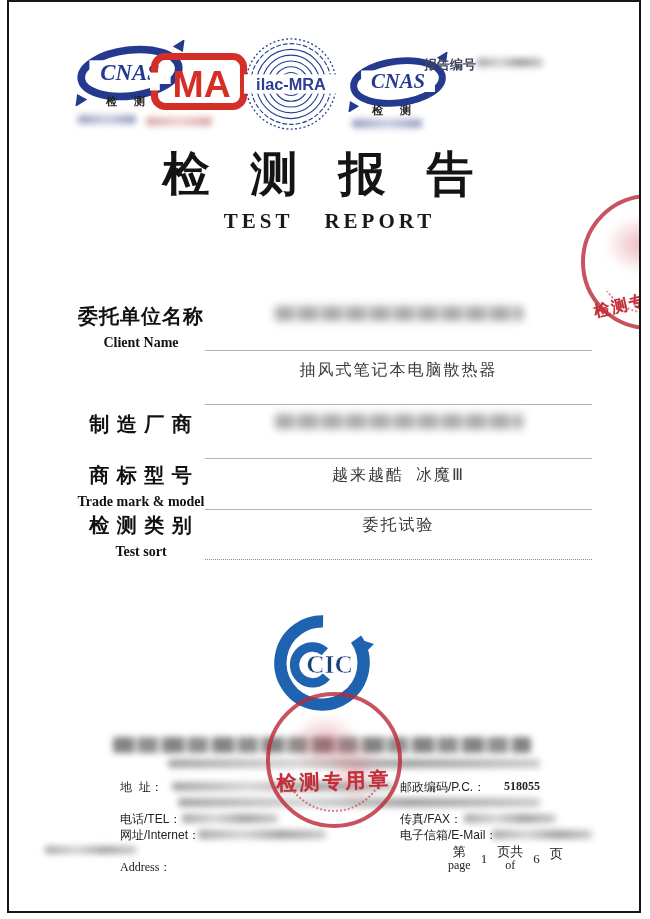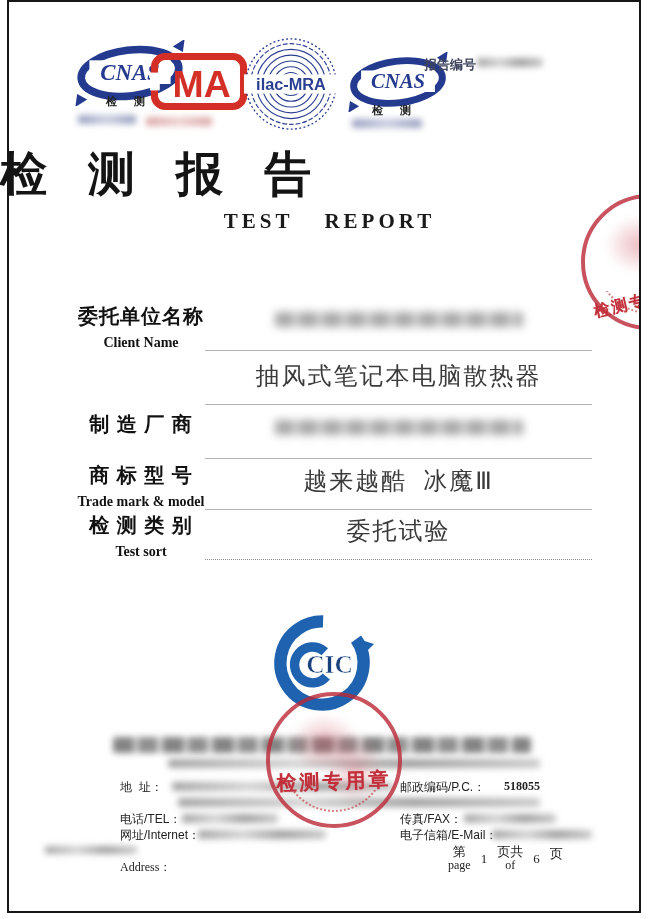--- a/index.html
+++ b/index.html
@@ -18,21 +18,21 @@
   .blob.tint-blue{background:linear-gradient(90deg,rgba(85,95,150,.6),rgba(120,130,175,.4) 50%,rgba(85,95,150,.6));}
   .blob.tint-red{background:linear-gradient(90deg,rgba(190,95,95,.55),rgba(215,140,140,.4) 50%,rgba(190,95,95,.55));}
   .blob.heavy{height:16px;border-radius:3px;filter:blur(3px);
         background:repeating-linear-gradient(90deg,rgba(90,90,90,.75) 0 20px,rgba(145,145,145,.5) 20px 26px,rgba(100,100,100,.72) 26px 44px,rgba(165,165,165,.45) 44px 50px);}
   .blob.value{height:15px;filter:blur(4px);
         background:repeating-linear-gradient(90deg,rgba(110,110,110,.6) 0 18px,rgba(160,160,160,.4) 18px 24px);}
 
   .report-no{position:absolute;left:424px;top:56px;font-size:13px;font-weight:bold;color:#3f455e;z-index:2;}
 
   
-  .title-zh{position:absolute;left:0;right:0;top:143px;font-size:47px;font-weight:bold;
+  .title-zh{position:absolute;left:0;right:0;top:143px;text-align:center;font-size:47px;font-weight:bold;
             letter-spacing:14px;white-space:pre;color:#141414;}
   .title-en{position:absolute;left:0;right:0;top:209px;text-align:center;
             font-family:"Liberation Serif",serif;font-weight:bold;font-size:21px;letter-spacing:4px;word-spacing:22px;color:#1a1a1a;margin-left:9px;}
 
   
   .stamp{position:absolute;border:4px solid rgba(186,40,54,.8);border-radius:50%;}
   .stamp-cloud{position:absolute;inset:6px;border-radius:50%;filter:blur(3px);
      background:radial-gradient(closest-side at 42% 35%,rgba(205,80,95,.38),rgba(205,80,95,0) 72%),
                 radial-gradient(closest-side at 68% 58%,rgba(205,80,95,.3),rgba(205,80,95,0) 75%);}
   .stamp-arc{position:absolute;inset:12px;border-radius:50%;border:2px dotted rgba(194,47,58,.6);clip-path:inset(78% 0 0 0);}
@@ -44,21 +44,21 @@
   .stamp-2 .stamp-text{position:absolute;left:-8px;right:-8px;top:72px;text-align:center;font-size:20px;font-weight:bold;
       color:#c22f3a;letter-spacing:3px;transform:rotate(-2deg);text-shadow:0 0 1px rgba(194,47,58,.55);}
 
   
   .field-row{position:absolute;left:0;right:0;height:48px;}
   .f-label{position:absolute;left:60px;top:0;width:162px;text-align:center;}
   .f-zh{font-size:20px;font-weight:bold;color:#111;white-space:pre;letter-spacing:1px;}
   .f-en{font-family:Liberation Serif, serif;font-weight:bold;font-size:14px;color:#111;margin-top:5px;}
   .f-line{position:absolute;left:205px;right:58px;bottom:0;border-bottom:1px solid #b3b3b3;}
   .f-line.dotted{border-bottom:1px dotted #8a8a8a;}
-  .f-value{position:absolute;left:205px;right:58px;top:3px;text-align:center;font-size:24px;color:#3a3a3a;
+  .f-value{position:absolute;left:205px;right:58px;top:3px;text-align:center;font-size:16px;color:#3a3a3a;
            font-family:"Liberation Serif",serif;white-space:pre;letter-spacing:2px;}
 
   
   .ft{position:absolute;font-size:12px;color:#222;white-space:pre;}
   .ft.en{font-family:"Liberation Serif",serif;}
   .ft.bold{font-weight:bold;text-align:center;}
   .pagei{position:absolute;left:448px;top:845px;display:flex;align-items:center;gap:9px;z-index:2;}
   .pg-stack{text-align:center;line-height:1.1;}
   .pg-zh{font-size:13px;color:#222;}
   .pg-en{font-family:"Liberation Serif",serif;font-size:12px;color:#222;}

